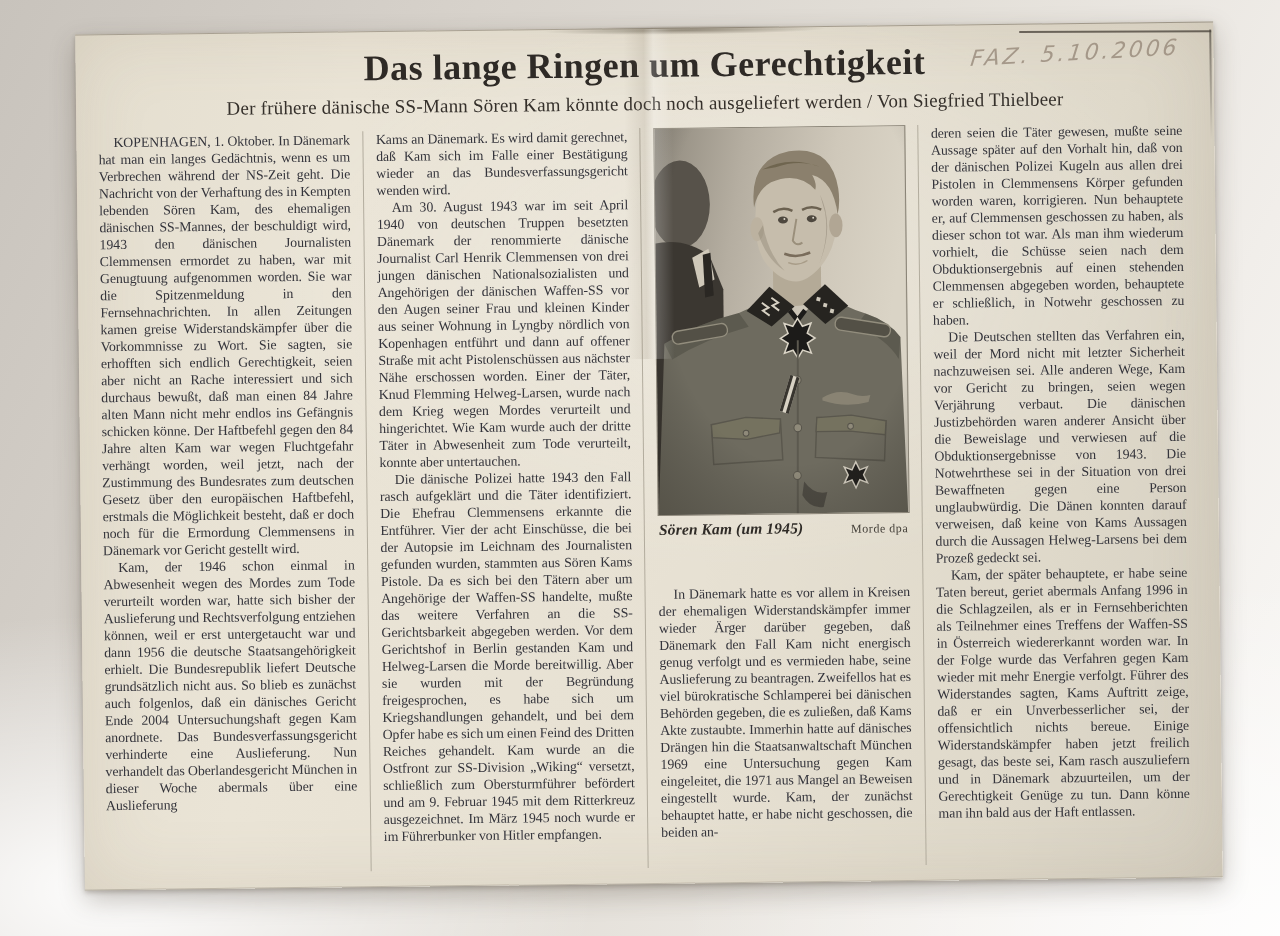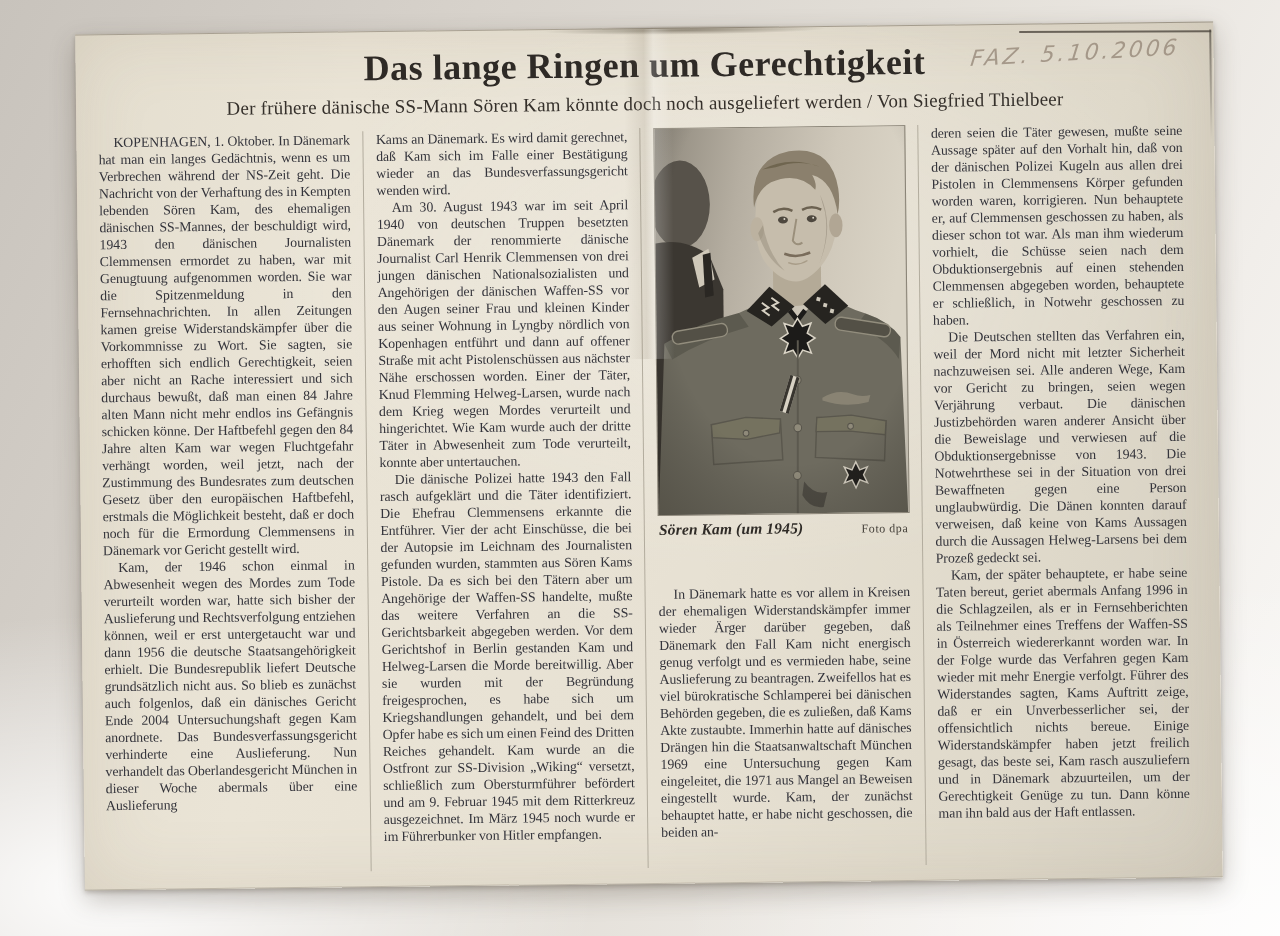--- a/index.html
+++ b/index.html
@@ -193,21 +193,21 @@
             <path d="M172,272 q16,-9 32,-3 q8,3 18,1 l-2,7 q-24,6 -48,-2 Z" fill="#8b8675" opacity="0.92"></path>
 
             <g transform="translate(206,350)">
               <path d="M0,-13 L4,-5 L12,-8 L8,0 L12,8 L4,5 L0,13 L-4,5 L-12,8 L-8,0 L-12,-8 L-4,-5 Z" fill="#23211e" stroke="#d6d0c2" stroke-width="1.5"></path>
             </g>
             <path d="M152,356 q10,14 24,11 l-4,15 q-14,2 -22,-12 Z" fill="#4a473f" opacity="0.85"></path>
             <rect width="260" height="388" fill="url(#pvig)"></rect>
           </svg>
           <figcaption>
             <span class="cap">Sören Kam (um 1945)</span>
-            <span class="credit">Foto dpa</span>
+            <span class="credit">Morde dpa</span>
           </figcaption>
         </figure>
         <p class="after-photo">In Dänemark hatte es vor allem in Kreisen der ehemaligen Widerstandskämpfer immer wieder Ärger darüber gegeben, daß Dänemark den Fall Kam nicht energisch genug verfolgt und es vermieden habe, seine Auslieferung zu beantragen. Zweifellos hat es viel bürokratische Schlamperei bei dänischen Behörden gegeben, die es zuließen, daß Kams Akte zustaubte. Immerhin hatte auf dänisches Drängen hin die Staatsanwaltschaft München 1969 eine Untersuchung gegen Kam eingeleitet, die 1971 aus Mangel an Beweisen eingestellt wurde. Kam, der zunächst behauptet hatte, er habe nicht geschossen, die beiden an-</p>
       </div>
 
       <div class="col">
         <p class="noindent">deren seien die Täter gewesen, mußte seine Aussage später auf den Vorhalt hin, daß von der dänischen Polizei Kugeln aus allen drei Pistolen in Clemmensens Körper gefunden worden waren, korrigieren. Nun behauptete er, auf Clemmensen geschossen zu haben, als dieser schon tot war. Als man ihm wiederum vorhielt, die Schüsse seien nach dem Obduktionsergebnis auf einen stehenden Clemmensen abgegeben worden, behauptete er schließlich, in Notwehr geschossen zu haben.</p>
         <p>Die Deutschen stellten das Verfahren ein, weil der Mord nicht mit letzter Sicherheit nachzuweisen sei. Alle anderen Wege, Kam vor Gericht zu bringen, seien wegen Verjährung verbaut. Die dänischen Justizbehörden waren anderer Ansicht über die Beweislage und verwiesen auf die Obduktionsergebnisse von 1943. Die Notwehrthese sei in der Situation von drei Bewaffneten gegen eine Person unglaubwürdig. Die Dänen konnten darauf verweisen, daß keine von Kams Aussagen durch die Aussagen Helweg-Larsens bei dem Prozeß gedeckt sei.</p>
         <p>Kam, der später behauptete, er habe seine Taten bereut, geriet abermals Anfang 1996 in die Schlagzeilen, als er in Fernsehberichten als Teilnehmer eines Treffens der Waffen-SS in Österreich wiedererkannt worden war. In der Folge wurde das Verfahren gegen Kam wieder mit mehr Energie verfolgt. Führer des Widerstandes sagten, Kams Auftritt zeige, daß er ein Unverbesserlicher sei, der offensichtlich nichts bereue. Einige Widerstandskämpfer haben jetzt freilich gesagt, das beste sei, Kam rasch auszuliefern und in Dänemark abzuurteilen, um der Gerechtigkeit Genüge zu tun. Dann könne man ihn bald aus der Haft entlassen.</p>
       </div>

